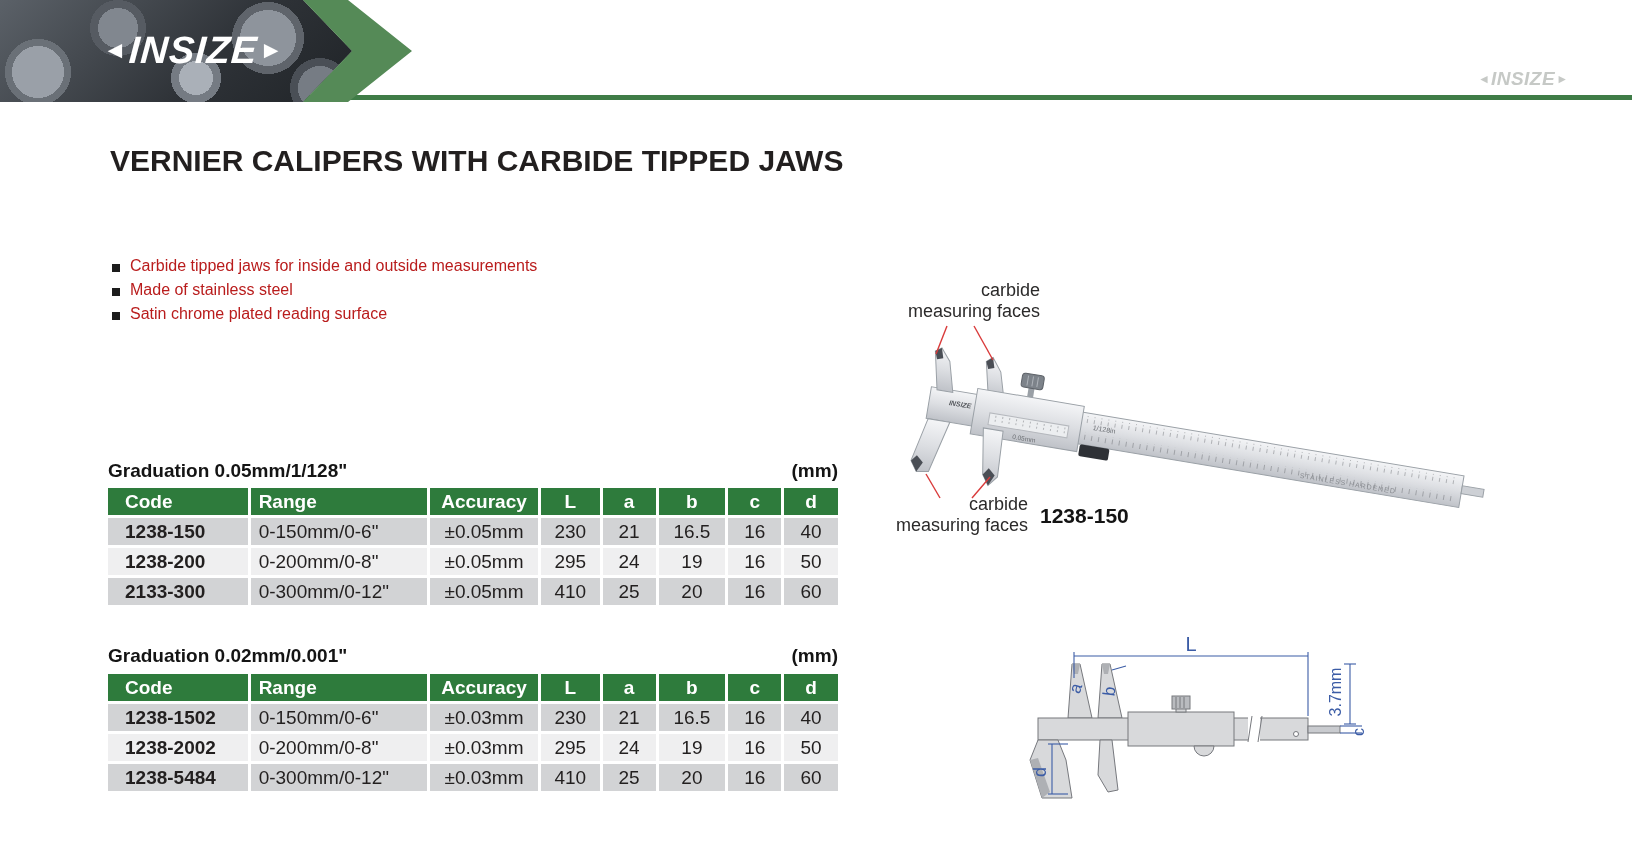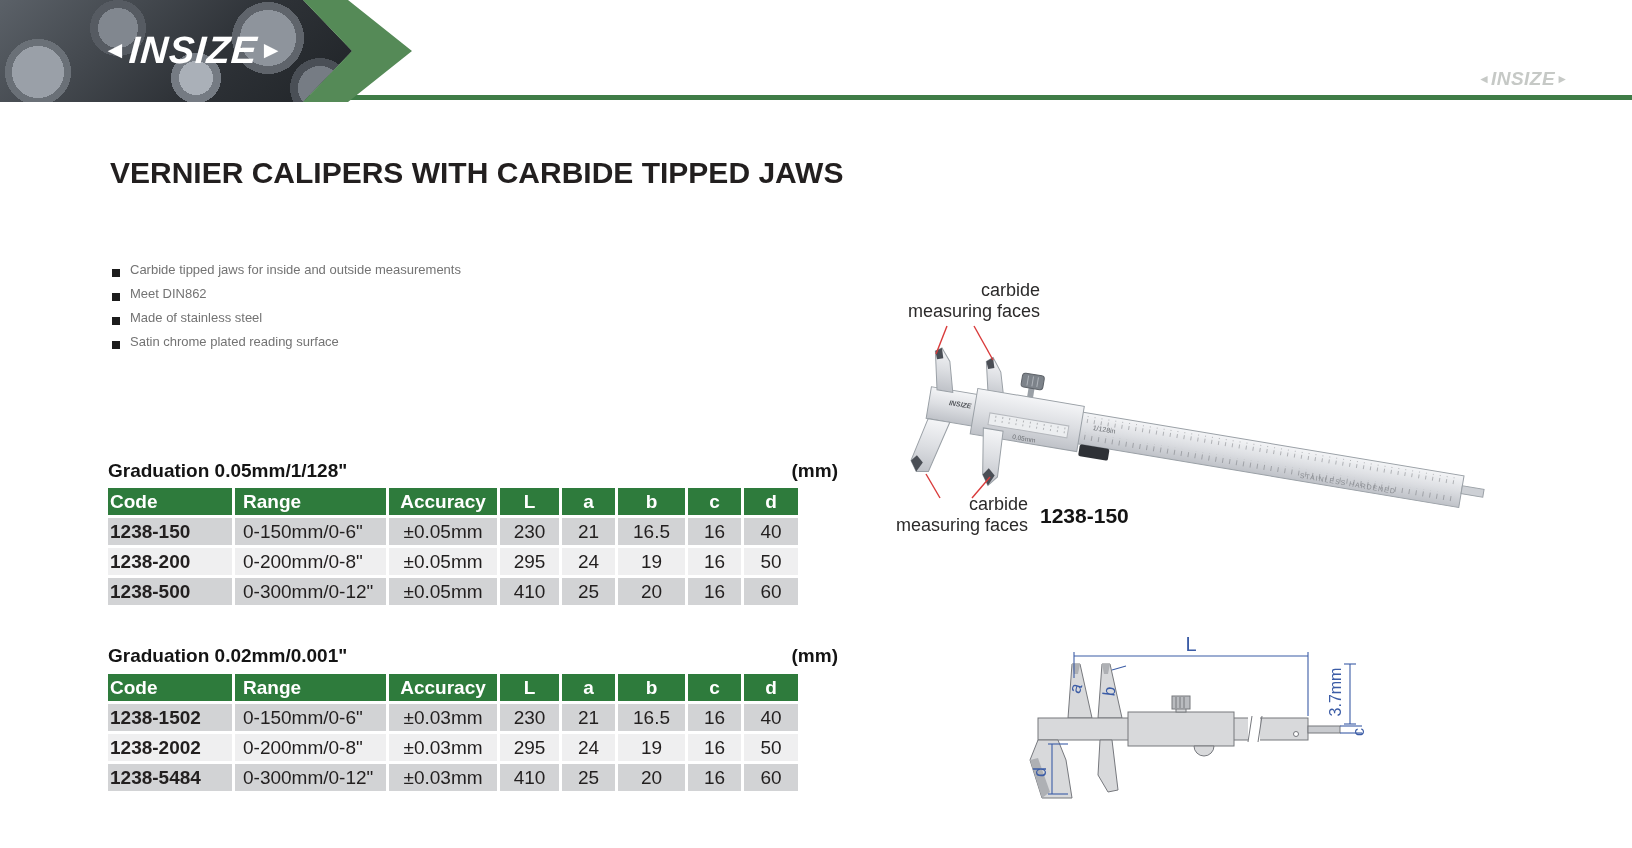--- a/index.html
+++ b/index.html
@@ -43,38 +43,38 @@
     display:flex;align-items:center;justify-content:center;color:#fff;
   }
   .brand-logo .arrow{font-size:24px;line-height:1}
   .brand-logo .word{font-size:38px;font-weight:bold;font-style:italic;letter-spacing:1px;transform:skewX(-4deg);margin:0 2px}
   .watermark{
     position:absolute;left:1478px;top:68px;z-index:1;display:flex;align-items:center;color:#c6c9c6;
   }
   .watermark .arrow{font-size:12px;line-height:1}
   .watermark .word{font-size:19px;font-weight:bold;font-style:italic;letter-spacing:.5px;margin:0 1px}
   
-  .page-title{position:absolute;left:110px;top:156px;font-size:30px;font-weight:bold;color:var(--text_dark)}
+  .page-title{position:absolute;left:110px;top:144px;font-size:30px;font-weight:bold;color:var(--text_dark)}
   .features{position:absolute;left:110px;top:257px;list-style:none}
-  .features li{display:flex;align-items:center;height:24px;font-size:13px;color:#737373}
+  .features li{display:flex;align-items:flex-start;height:24px;font-size:16px;color:#b91c1c}
   .features .sq{width:8px;height:8px;background:#1c1c1c;margin:7px 10px 0 2px;flex:0 0 8px}
   
   .spec-caption{position:absolute;left:108px;width:730px;display:flex;justify-content:space-between;
     font-size:19px;font-weight:bold;color:#141414}
   .spec-table{position:absolute;left:108px;width:730px}
   .t-row{display:flex;height:27px;margin-bottom:3px}
   .t-row:last-child{margin-bottom:0}
   .t-head .t-cell{background:var(--header_green);color:#fff;font-weight:bold}
   .t-row.dark .t-cell{background:var(--row_dark)}
   .t-row.light .t-cell{background:var(--row_light)}
   .t-cell{display:flex;align-items:center;justify-content:center;font-size:19px;border-right:3px solid #fff}
   .t-cell:last-child{border-right:none}
   .t-cell.code{font-weight:bold}
-  .c0{width:127px;justify-content:flex-start;padding-left:2px}
-  .c1{width:154px;justify-content:flex-start;padding-left:8px}
+  .c0{width:143px;justify-content:flex-start;padding-left:17px}
+  .c1{width:180px;justify-content:flex-start;padding-left:8px}
   .c2{width:111px}.c3{width:62px}.c4{width:56px}.c5{width:70px}.c6{width:56px}.c7{width:54px}
   
   .callout{position:absolute;text-align:right;font-size:18px;color:#2b2a2a;white-space:pre-line;line-height:21px}
   .callout.top{left:880px;top:280px;width:160px}
   .callout.bottom{left:868px;top:494px;width:160px}
   .model-caption{position:absolute;left:1040px;top:504px;font-size:21px;font-weight:bold;color:#141414}
   .photo-svg{position:absolute;left:858px;top:298px;z-index:1}
   .leader-svg{position:absolute;left:850px;top:270px;z-index:2;pointer-events:none}
   .diagram-svg{position:absolute;left:1008px;top:630px}
 </style>
@@ -93,24 +93,20 @@
   <span class="arrow">◄</span>
   <span class="word">INSIZE</span>
   <span class="arrow">►</span>
 </div>
 
 <h1 class="page-title">VERNIER CALIPERS WITH CARBIDE TIPPED JAWS</h1>
 <ul class="features">
     <li>
       <span class="sq"></span>
       <span>Carbide tipped jaws for inside and outside measurements</span>
-    </li>
-    <li>
-      <span class="sq"></span>
-      <span>Meet DIN862</span>
     </li>
     <li>
       <span class="sq"></span>
       <span>Made of stainless steel</span>
     </li>
     <li>
       <span class="sq"></span>
       <span>Satin chrome plated reading surface</span>
     </li>
   </ul>
@@ -144,21 +140,21 @@
       <div class="t-cell c0 code">1238-200</div>
       <div class="t-cell c1">0-200mm/0-8"</div>
       <div class="t-cell c2">±0.05mm</div>
       <div class="t-cell c3">295</div>
       <div class="t-cell c4">24</div>
       <div class="t-cell c5">19</div>
       <div class="t-cell c6">16</div>
       <div class="t-cell c7">50</div>
     </div>
     <div class="t-row dark">
-      <div class="t-cell c0 code">1238-500</div>
+      <div class="t-cell c0 code">2133-300</div>
       <div class="t-cell c1">0-300mm/0-12"</div>
       <div class="t-cell c2">±0.05mm</div>
       <div class="t-cell c3">410</div>
       <div class="t-cell c4">25</div>
       <div class="t-cell c5">20</div>
       <div class="t-cell c6">16</div>
       <div class="t-cell c7">60</div>
     </div>
   </div>
 

